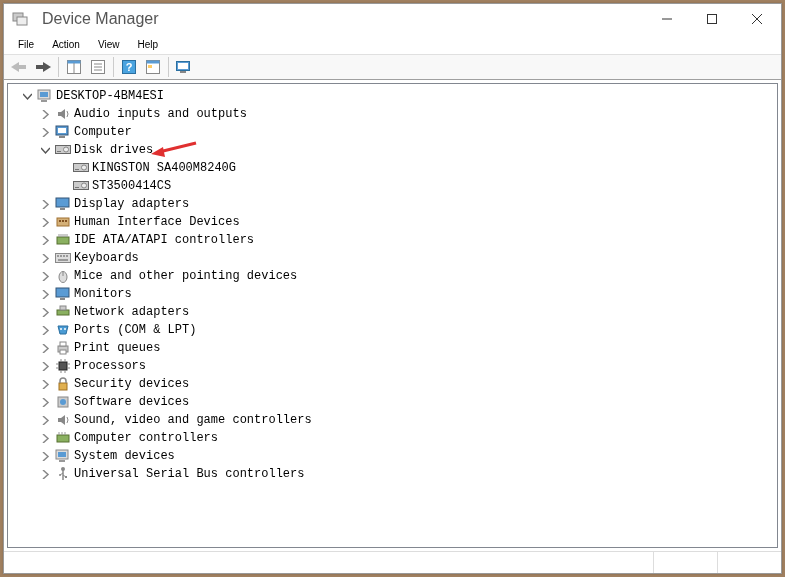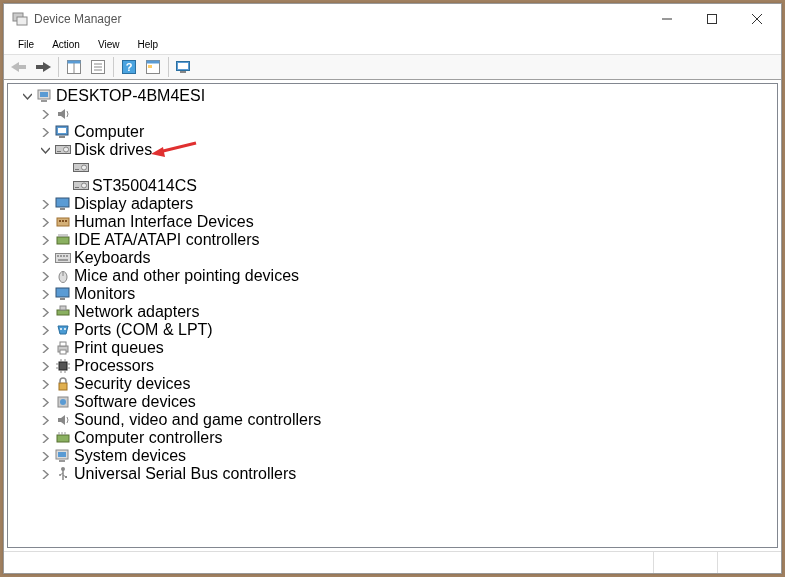--- a/index.html
+++ b/index.html
@@ -1,32 +1,32 @@
 <!DOCTYPE html>
 <html><head>
   <meta charset="utf-8">
   <style>
     * { box-sizing: border-box; margin: 0; padding: 0; }
     body { font-family: "Segoe UI", Tahoma, sans-serif; font-size: 12px; background: #a08060; width: 785px; height: 577px; overflow: hidden; }
     .window { position: absolute; top: 3px; left: 3px; width: 779px; height: 571px; background: #fff; border: 1px solid #999; box-shadow: 0 0 2px rgba(0,0,0,0.2); display: flex; flex-direction: column; }
     .titlebar { height: 30px; display: flex; align-items: center; padding: 0 2px 0 8px; background: #fff; }
     .titlebar-icon { width: 16px; height: 16px; margin-right: 6px; display:inline-flex; align-items:center; justify-content:center;}
-    .titlebar-text { flex: 1; font-size: 12px; color: #555; }
+    .titlebar-text { flex: 1; font-size: 16px; color: #555; margin-left: 8px; }
     .win-controls { display: flex; }
     .win-btn { width: 45px; height: 29px; display: flex; align-items: center; justify-content: center; color: #333; font-family: Arial; }
     .menubar { height: 20px; display: flex; align-items: center; padding: 0 6px; gap: 2px; }
     .menu-item { padding: 2px 8px; font-size: 10px; }
     .toolbar { height: 26px; border-top: 1px solid #e0e0e0; border-bottom: 1px solid #a0a0a0; display: flex; align-items: center; padding: 0 4px; gap: 2px; background: #f8f8f8; }
     .tb-btn { width: 22px; height: 22px; display:flex; align-items:center; justify-content:center; border:1px solid transparent; }
     .tb-sep { width: 1px; height: 20px; background: #ccc; margin: 0 2px; }
     .content { flex: 1; border: 1px solid #828790; margin: 3px; background: #fff; overflow: auto; padding: 3px 0; position:relative;}
     .tree-row { display: flex; align-items: center; height: 18px; line-height: 18px; white-space: nowrap; cursor: default;}
     .expander { width: 14px; height: 14px; display: inline-flex; align-items:center; justify-content:center; text-align: center; font-size: 10px; color: #666; user-select:none;}
     .node-icon { width: 16px; height: 16px; display:inline-flex; align-items:center; justify-content:center; margin: 0 3px; }
-    .node-label { font-size: 16px; color: #000; }
+    .node-label { font-size: 12px; color: #000; font-family: Liberation Mono, monospace; }
     .indent-1 { padding-left: 12px; }
     .indent-2 { padding-left: 30px; }
     .indent-3 { padding-left: 48px; }
     .statusbar { height: 22px; border-top: 1px solid #ddd; display:flex; justify-content:flex-end; padding-right:4px; gap:4px;}
     .status-seg { width: 60px; border-left:1px solid #ddd;}
     .arrow-annot { position:absolute; left:143px; top:55px; pointer-events:none;}
   </style>
 </head>
 <body>
 
@@ -141,20 +141,21 @@
           <svg width="9" height="9">
             <path d="M2 0 L7 4.5 L2 9" fill="none" stroke="#888" stroke-width="1.5"></path>
           </svg>
         </span>
       <span class="node-icon">
           <svg width="14" height="14">
             <path d="M2 5 L5 5 L9 2 L9 12 L5 9 L2 9 Z" fill="#888"></path>
             <path d="M11 4 Q13 7 11 10" fill="none" stroke="#888"></path>
           </svg>
         </span>
+      <span class="node-label">Audio inputs and outputs</span>
     </div>
     <div class="tree-row indent-2">
       <span class="expander">
           <svg width="9" height="9">
             <path d="M2 0 L7 4.5 L2 9" fill="none" stroke="#888" stroke-width="1.5"></path>
           </svg>
         </span>
       <span class="node-icon">
           <svg width="16" height="14">
             <rect x="1" y="1" width="12" height="9" fill="#5a9bd4" stroke="#357"></rect>
@@ -181,20 +182,21 @@
     </div>
     <div class="tree-row indent-3">
       <span class="expander"></span>
       <span class="node-icon">
           <svg width="16" height="10">
             <rect x="0.5" y="0.5" width="15" height="8" fill="#ccc" stroke="#666"></rect>
             <circle cx="11" cy="4.5" r="2.5" fill="#eee" stroke="#888"></circle>
             <rect x="2" y="6" width="4" height="1" fill="#777"></rect>
           </svg>
         </span>
+      <span class="node-label">KINGSTON SA400M8240G</span>
     </div>
     <div class="tree-row indent-3">
       <span class="expander"></span>
       <span class="node-icon">
           <svg width="16" height="10">
             <rect x="0.5" y="0.5" width="15" height="8" fill="#ccc" stroke="#666"></rect>
             <circle cx="11" cy="4.5" r="2.5" fill="#eee" stroke="#888"></circle>
             <rect x="2" y="6" width="4" height="1" fill="#777"></rect>
           </svg>
         </span>

